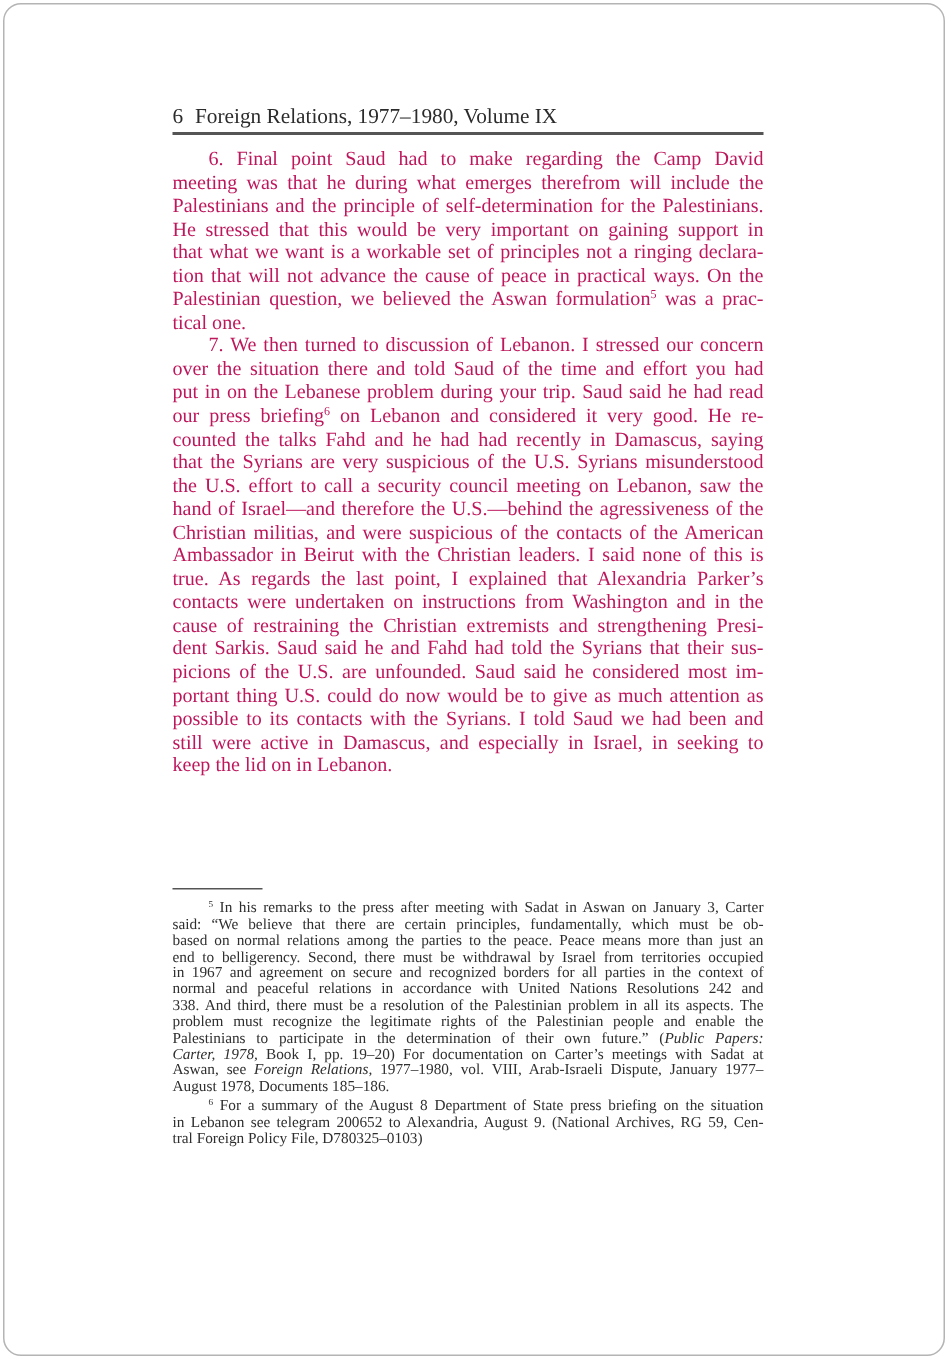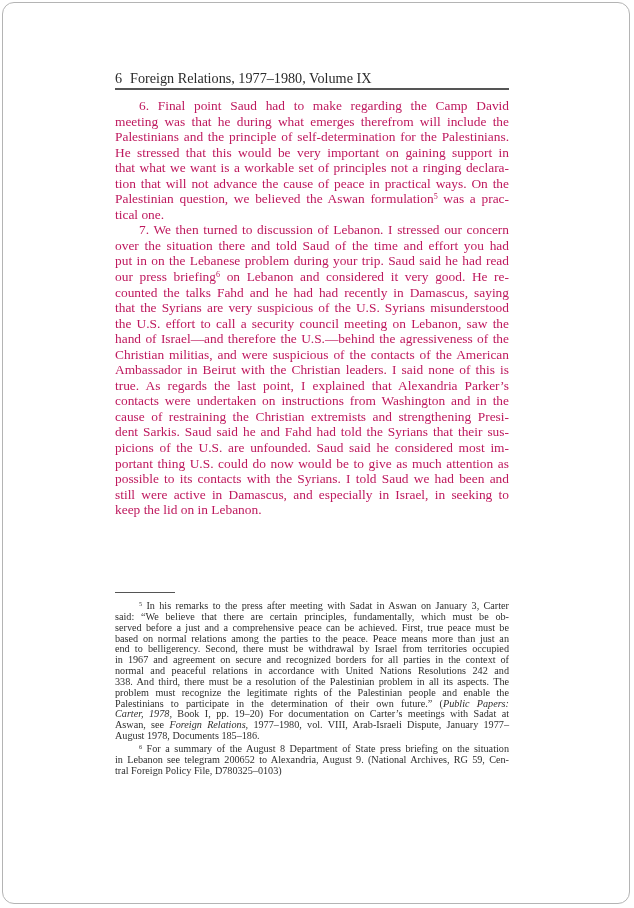--- a/index.html
+++ b/index.html
@@ -90,21 +90,20 @@
       <span class="ln last">keep the lid on in Lebanon.</span>
     </div>
   </div>
 
   <div class="fn-rule"></div>
 
   <div class="footnotes">
     <div class="fn-block">
       <span class="ln indent"><sup>5</sup><span> In his remarks to the press after meeting with Sadat in Aswan on January 3, Carter</span></span>
       <span class="ln">said: “We believe that there are certain principles, fundamentally, which must be ob-</span>
-      <span class="ln">served before a just and a comprehensive peace can be achieved. First, true peace must be</span>
       <span class="ln">based on normal relations among the parties to the peace. Peace means more than just an</span>
       <span class="ln">end to belligerency. Second, there must be withdrawal by Israel from territories occupied</span>
       <span class="ln">in 1967 and agreement on secure and recognized borders for all parties in the context of</span>
       <span class="ln">normal and peaceful relations in accordance with United Nations Resolutions 242 and</span>
       <span class="ln">338. And third, there must be a resolution of the Palestinian problem in all its aspects. The</span>
       <span class="ln">problem must recognize the legitimate rights of the Palestinian people and enable the</span>
       <span class="ln"><span>Palestinians to participate in the determination of their own future.” (</span><i>Public Papers:</i></span>
       <span class="ln"><i>Carter, 1978,</i> <span>Book I, pp. 19–20) For documentation on Carter’s meetings with Sadat at</span></span>
       <span class="ln"><span>Aswan, see </span><i>Foreign Relations,</i><span> 1977–1980, vol. VIII, Arab-Israeli Dispute, January 1977–</span></span>
       <span class="ln last">August 1978, Documents 185–186.</span>

